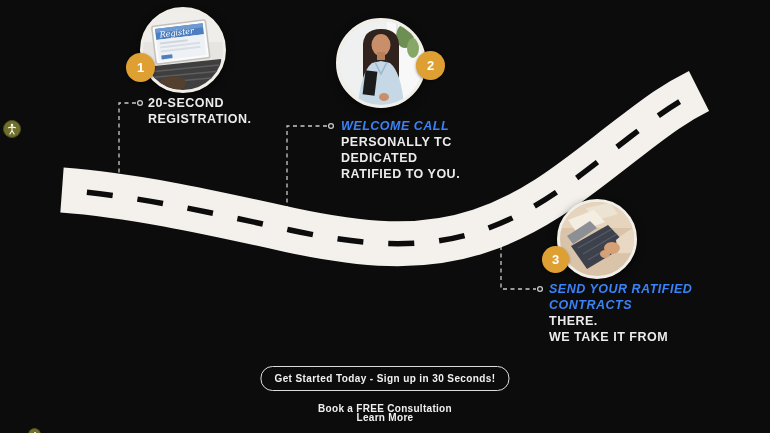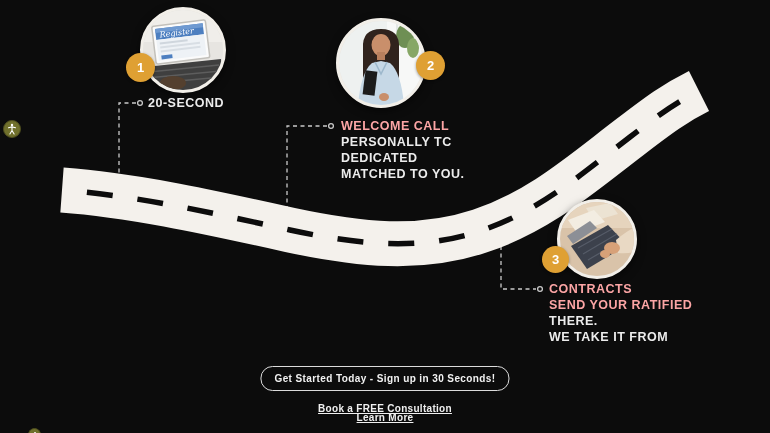--- a/index.html
+++ b/index.html
@@ -10,28 +10,28 @@
   .photo{position:absolute;border-radius:50%;border:3px solid #f2efe9;box-sizing:border-box;
          overflow:hidden;background:#e7e5e1;box-shadow:0 3px 8px rgba(0,0,0,.55);}
   .photo svg{display:block;width:100%;height:100%;}
   
   .badge{position:absolute;border-radius:50%;background:#dfa033;color:#fff;
          display:flex;align-items:center;justify-content:center;
          font-weight:bold;font-size:13px;box-shadow:0 1px 3px rgba(0,0,0,.4);}
   
   .caption{position:absolute;font-size:12.5px;line-height:16px;font-weight:600;
            letter-spacing:.5px;color:#ececec;white-space:nowrap;}
-  .caption .gold{color:#fca5a5;}
+  .caption .gold{color:#3b82f6;font-style:italic;}
   
   .cta-btn{position:absolute;left:50%;top:366px;transform:translateX(-50%);
            background:transparent;color:#f2f2f2;border:1px solid #dcdcdc;border-radius:12px;
            padding:6px 13px;font-family:"Liberation Sans",sans-serif;font-size:10px;
            font-weight:600;letter-spacing:.4px;white-space:nowrap;cursor:pointer;}
   .cta-link{position:absolute;left:50%;transform:translateX(-50%);color:#f0f0f0;
-            font-size:10px;font-weight:600;letter-spacing:.3px;text-decoration:underline;
+            font-size:10px;font-weight:600;letter-spacing:.3px;
             white-space:nowrap;cursor:pointer;}
   .link1{top:403px;}
   .link2{top:412px;font-size:10px;}
   
   .widget{position:absolute;border-radius:50%;background:#70702c;border:1px solid #4d4d1e;
           display:flex;align-items:center;justify-content:center;cursor:pointer;box-sizing:border-box;}
   .widget-top{left:3px;top:120px;width:18px;height:18px;}
   .widget-bottom{left:28px;top:428px;width:13px;height:13px;}
 </style>
 </head>
@@ -79,20 +79,21 @@
         <line x1="2" y1="74" x2="79" y2="67"></line>
       </g>
       <ellipse cx="30" cy="73" rx="13" ry="7" fill="#54402f"></ellipse>
     </svg>
   </div>
   <div class="badge" style="left:126px;top:53px;width:29px;height:29px;">
     <span>1</span>
   </div>
   <div class="caption" style="left:148px;top:95px;">
     <div>20-SECOND</div>
+    <div>REGISTRATION.</div>
   </div>
 
   <div class="photo" style="left:336px;top:18px;width:90px;height:90px;">
     <svg viewBox="0 0 84 84">
       <rect width="84" height="84" fill="#eef1f0"></rect>
       <rect x="48" width="36" height="84" fill="#f7f8f7"></rect>
       <line x1="58" y1="0" x2="58" y2="84" stroke="#dde2df" stroke-width="1.5"></line>
       <ellipse cx="66" cy="15" rx="9" ry="12" fill="#6e8f54"></ellipse>
       <ellipse cx="74" cy="27" rx="6" ry="10" fill="#87a766"></ellipse>
       <path d="M24 27 Q23 8 42 8 Q61 8 60 27 L60 66 Q55 72 50 74 L34 74 Q29 72 24 66 Z" fill="#30231d"></path>
@@ -104,21 +105,21 @@
       <ellipse cx="45" cy="76" rx="5" ry="4" fill="#c98f6b"></ellipse>
     </svg>
   </div>
   <div class="badge" style="left:416px;top:51px;width:29px;height:29px;">
     <span>2</span>
   </div>
   <div class="caption" style="left:341px;top:118px;">
     <div class="gold">WELCOME CALL</div>
     <div>PERSONALLY TC</div>
     <div>DEDICATED</div>
-    <div>MATCHED TO YOU.</div>
+    <div>RATIFIED TO YOU.</div>
   </div>
 
   <div class="photo" style="left:557px;top:199px;width:80px;height:80px;">
     <svg viewBox="0 0 74 74">
       <rect width="74" height="74" fill="#d9c3a9"></rect>
       <rect width="74" height="26" fill="#e6d4bd"></rect>
       <path d="M26 6 L50 1 L58 12 L34 19 Z" fill="#ece3d3"></path>
       <path d="M8 18 L34 8 L45 20 L17 31 Z" fill="#f3ede2"></path>
       <path d="M7 34 L30 19 L37 26 L13 42 Z" fill="#8c8f96"></path>
       <path d="M11 44 L48 23 L67 43 L27 67 Z" fill="#3c414c"></path>
@@ -129,22 +130,22 @@
       </g>
       <path d="M56 38 Q68 28 74 26 L74 50 Q66 52 58 51 Z" fill="#e9d9c4"></path>
       <ellipse cx="52" cy="46" rx="8" ry="6" fill="#d7a178"></ellipse>
       <ellipse cx="45" cy="52" rx="5" ry="4" fill="#d7a178"></ellipse>
     </svg>
   </div>
   <div class="badge" style="left:542px;top:246px;width:27px;height:27px;">
     <span>3</span>
   </div>
   <div class="caption" style="left:549px;top:281px;">
+    <div class="gold">SEND YOUR RATIFIED</div>
     <div class="gold">CONTRACTS</div>
-    <div class="gold">SEND YOUR RATIFIED</div>
     <div>THERE.</div>
     <div>WE TAKE IT FROM</div>
   </div>
 
   <button class="cta-btn">Get Started Today - Sign up in 30 Seconds!</button>
   <a class="cta-link link1">Book a FREE Consultation</a>
   <a class="cta-link link2">Learn More</a>
 
   <div class="widget widget-top">
     <svg width="12" height="12" viewBox="0 0 24 24">

